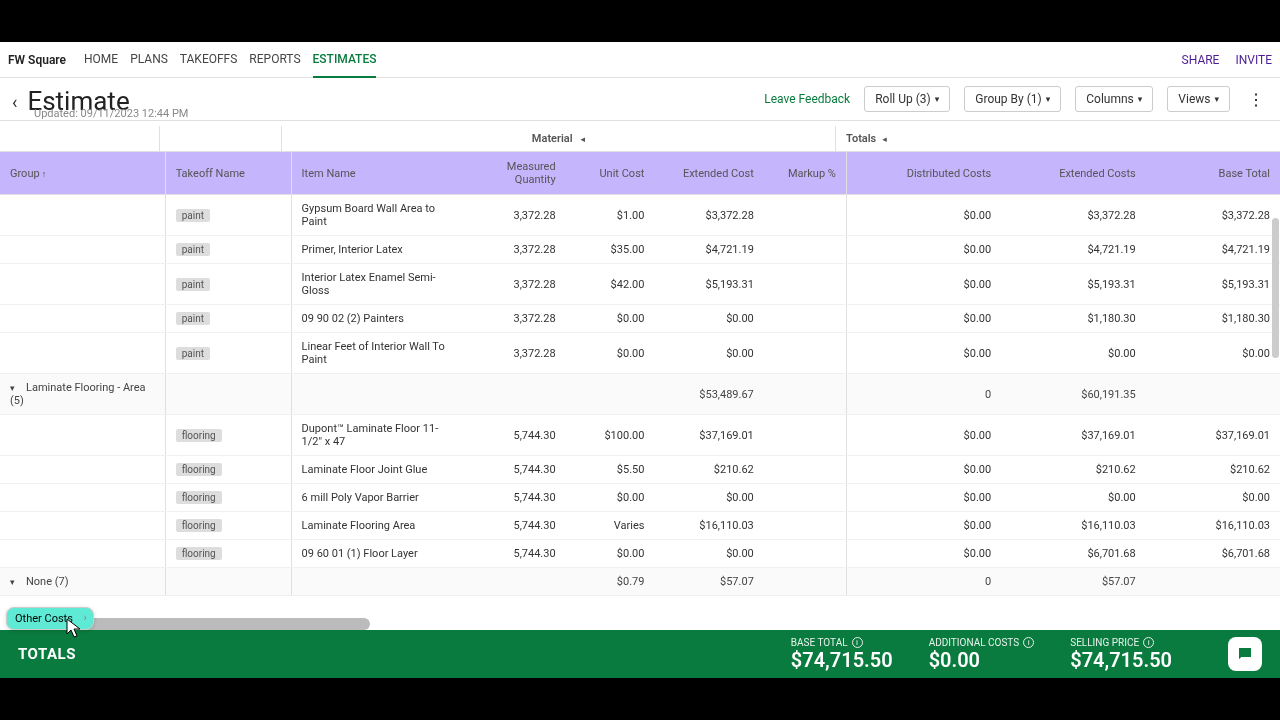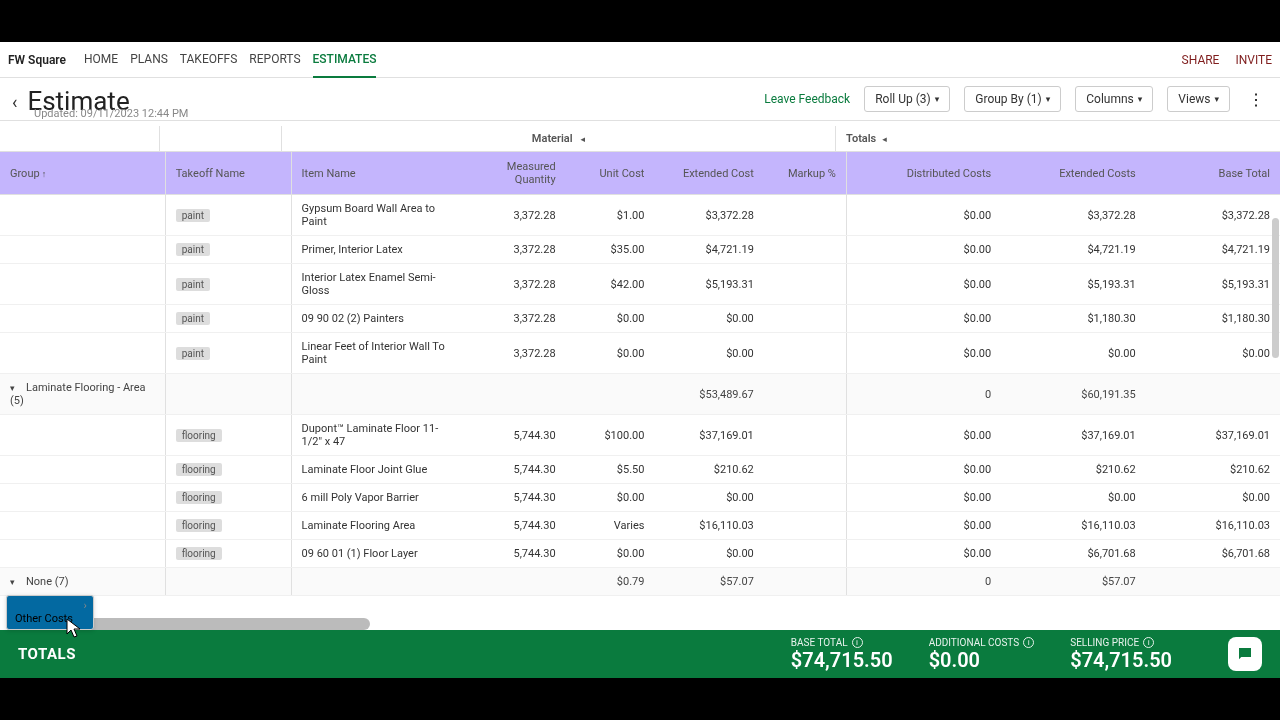--- a/index.html
+++ b/index.html
@@ -5,21 +5,21 @@
 * { margin: 0; padding: 0; box-sizing: border-box; font-family: -apple-system, BlinkMacSystemFont, "Segoe UI", Roboto, sans-serif; }
 body { background: #000; width: 1280px; height: 720px; overflow: hidden; position: relative; }
 .app { background: #fff; position: absolute; top: 42px; left: 0; right: 0; bottom: 42px; display: flex; flex-direction: column; }
 
 
 .topnav { height: 36px; border-bottom: 1px solid #e0e0e0; display: flex; align-items: center; padding: 0 8px; font-size: 12px; }
 .brand { font-weight: 600; color: #222; margin-right: 18px; }
 .navtabs { display: flex; gap: 12px; flex: 1; }
 .navtabs a { color: #444; text-decoration: none; padding: 10px 0; cursor: pointer; }
 .navtabs a.active { color: #0a7b3e; border-bottom: 2px solid #0a7b3e; font-weight: 500; }
-.topright { display: flex; gap: 16px; color: #7f1d1d; }
+.topright { display: flex; gap: 16px; color: #4c1d95; }
 
 
 .header { padding: 8px 12px 4px; display: flex; align-items: flex-start; border-bottom: 1px solid #e0e0e0; }
 .header-left { display: flex; align-items: center; gap: 10px; }
 .back-btn { font-size: 18px; cursor: pointer; color: #333; }
 .title-block { display: flex; flex-direction: column; }
 .page-title { font-size: 26px; font-weight: 400; color: #222; }
 .updated { font-size: 11px; color: #888; margin-left: 22px; margin-top: 2px; }
 .header-right { margin-left: auto; display: flex; align-items: center; gap: 14px; font-size: 12px; }
 .pill { border: 1px solid #ccc; padding: 5px 10px; border-radius: 3px; color: #333; cursor: pointer; display: flex; align-items: center; gap: 4px; }
@@ -51,21 +51,21 @@
 .group-row td { background: #fafafa; font-weight: 400; color: #444; }
 .group-row .chev-d { display: inline-block; width: 12px; transform: rotate(0deg); font-size: 9px; margin-right: 4px; }
 .tag { background: #ddd; color: #555; font-size: 10px; padding: 1px 6px; border-radius: 2px; display: inline-block; }
 .sort-arrow { font-size: 9px; margin-left: 2px; }
 
 
 .hscroll-left, .hscroll-right { position: absolute; bottom: 0; height: 12px; background: #bbb; border-radius: 6px; }
 .hscroll-left { left: 70px; width: 300px; }
 
 
-.other-costs { position: absolute; left: 6px; bottom: 48px; background: #0369a1; border: 1px solid #ccc; box-shadow: 0 1px 4px rgba(0,0,0,0.15); font-size: 11px; padding: 16px 20px 4px 8px; border-radius: 3px; cursor: pointer; z-index: 5; }
+.other-costs { position: absolute; left: 6px; bottom: 48px; background: #5eead4; border: 1px solid #ccc; box-shadow: 0 1px 4px rgba(0,0,0,0.15); font-size: 11px; padding: 4px 20px 4px 8px; border-radius: 8px; cursor: pointer; z-index: 5; }
 .other-costs::after { content: "›"; position: absolute; right: 6px; top: 3px; color: #888; }
 
 
 .cursor { position: absolute; left: 66px; bottom: 38px; z-index: 10; pointer-events:none; }
 
 
 .totals-bar { background: #0a7b3e; color: #fff; height: 48px; display: flex; align-items: center; padding: 0 18px; }
 .totals-label { font-weight: 700; font-size: 15px; letter-spacing: 0.5px; }
 .totals-right { margin-left: auto; display: flex; gap: 36px; align-items: center; }
 .total-block { display: flex; flex-direction: column; align-items: flex-start; }

